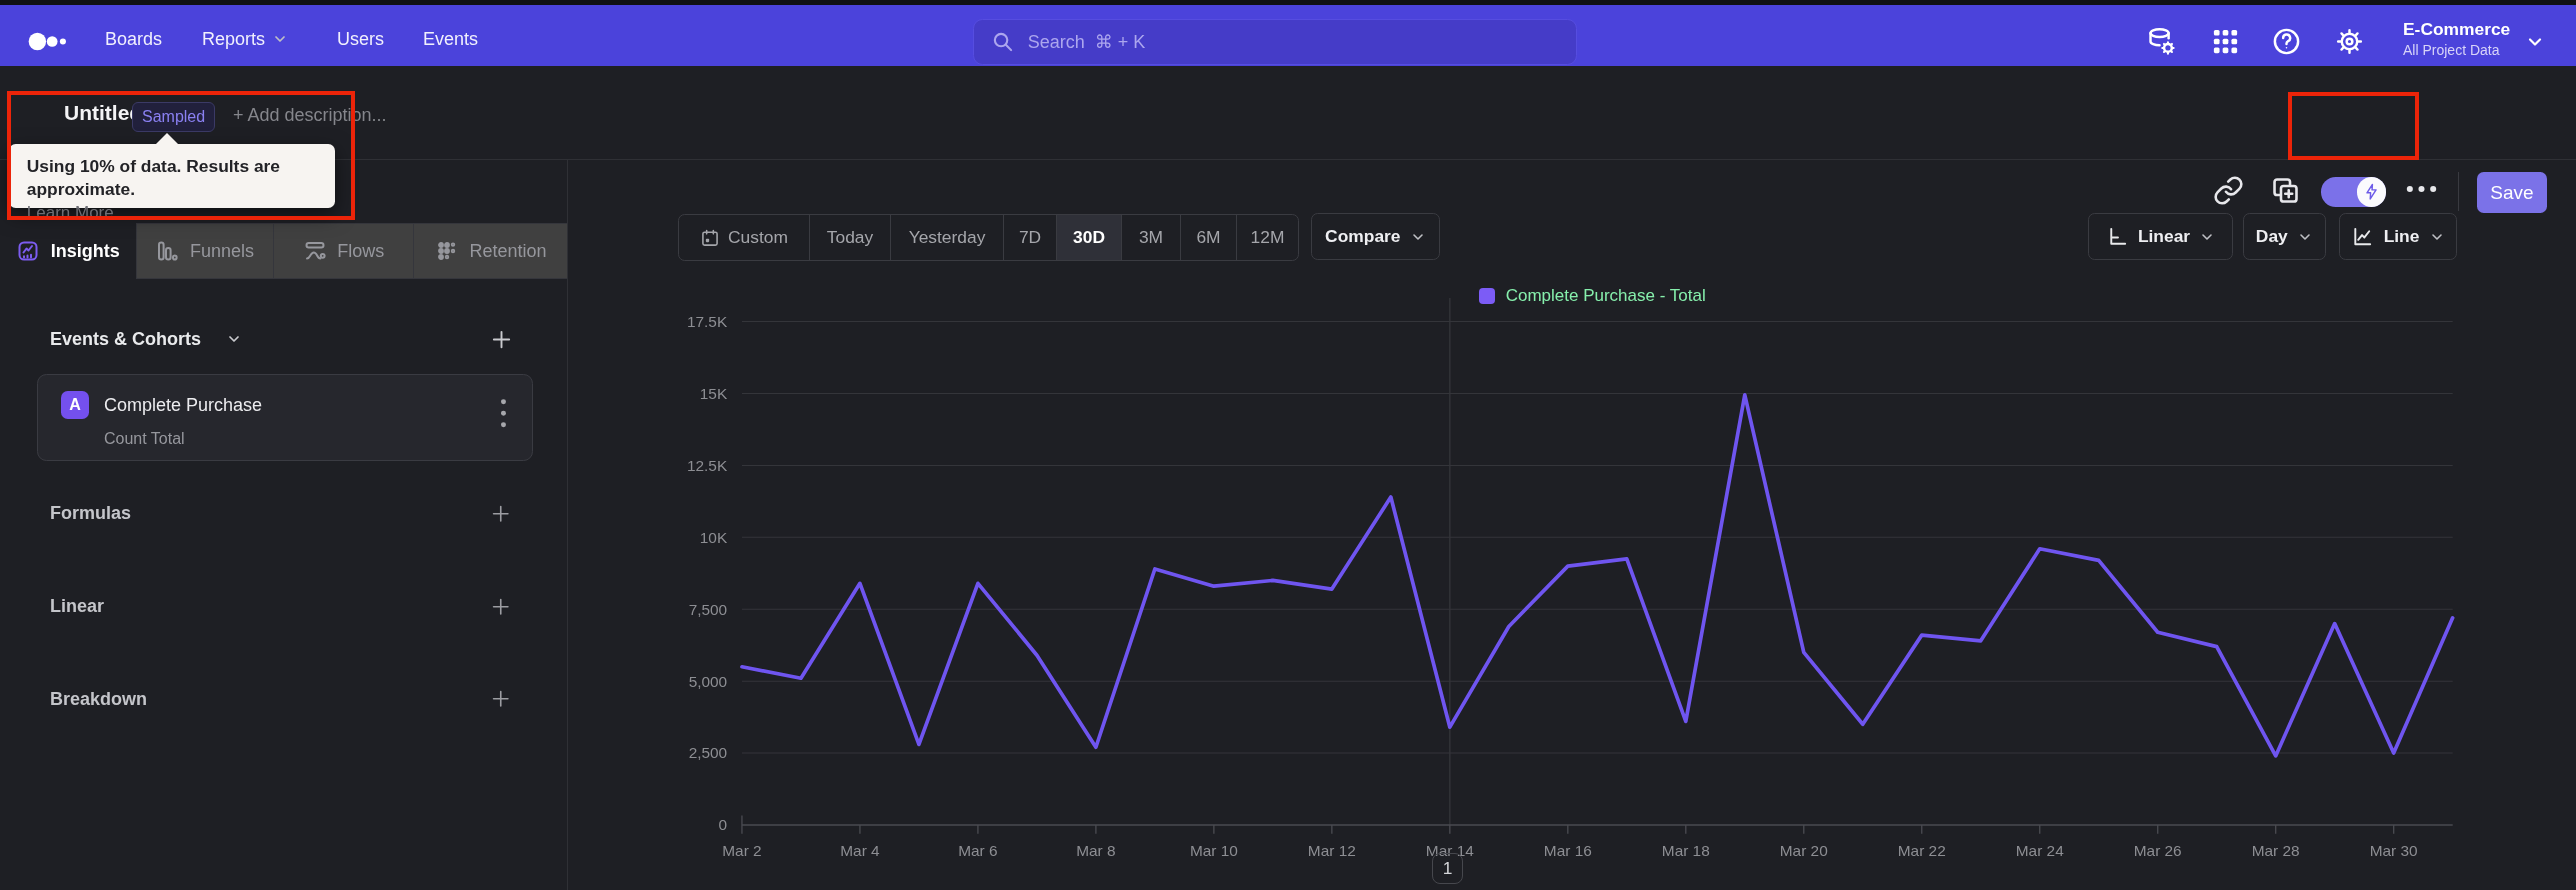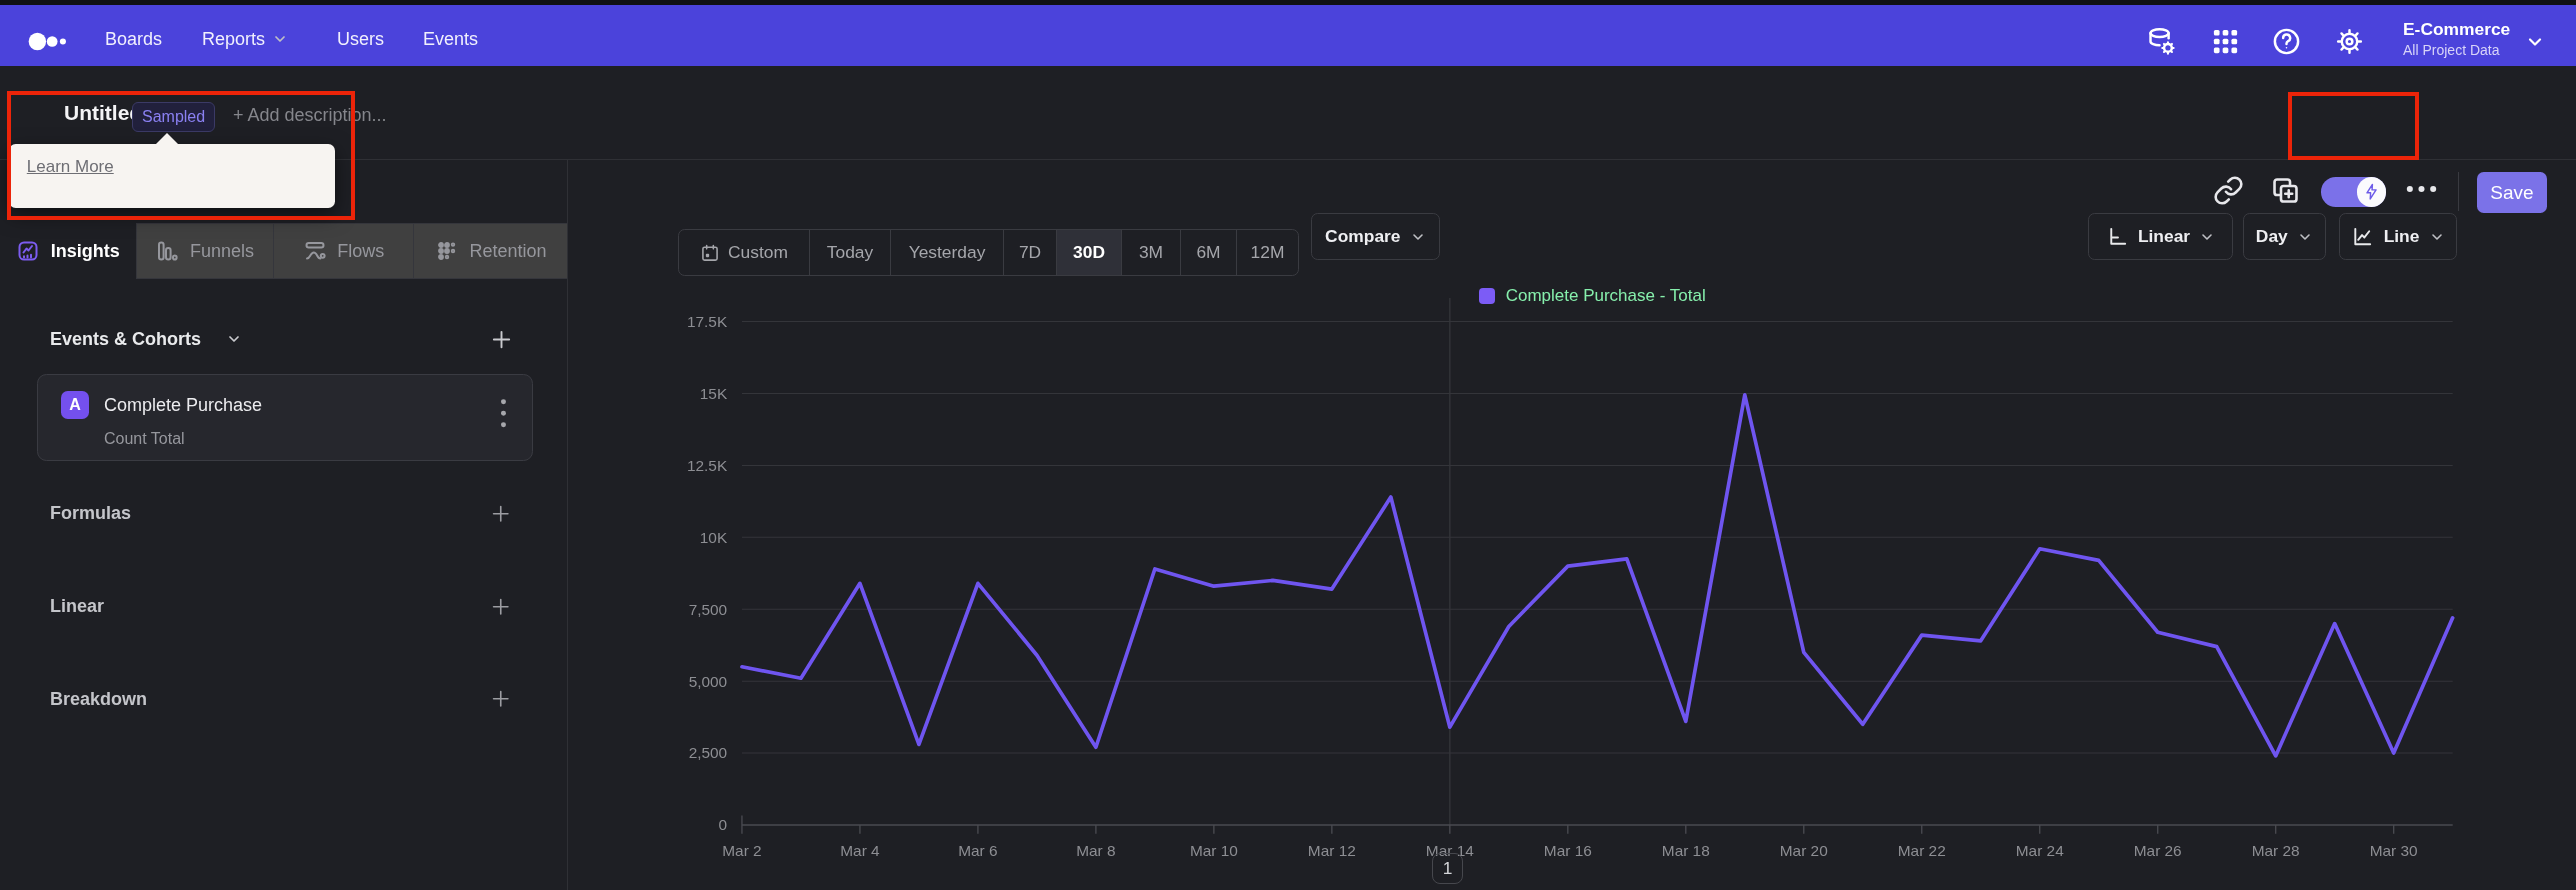--- a/index.html
+++ b/index.html
@@ -72,21 +72,21 @@
          border:1.3px solid #3A3B42; border-radius:9.4px; cursor:pointer; }
   .abadge { position:absolute; left:23px; top:16px; width:28px; height:28px; background:#7450EE;
          border-radius:6.7px; display:flex; align-items:center; justify-content:center;
          font-size:16px; font-weight:700; color:#fff; }
   .ev-name { position:absolute; left:66px; top:20px; font-size:18px; color:#ECECEF; }
   .ev-metric { position:absolute; left:66px; top:55px; font-size:16px; color:#96979D; }
   .kebab { position:absolute; right:17.4px; top:19px; width:23px; height:27px; color:#A6A7AC; cursor:pointer; }
   .qb-section { position:absolute; left:50px; height:35px; display:flex; align-items:center;
          font-size:18px; font-weight:600; color:#C4C5CA; }
   
-  .seg-control { position:absolute; left:678px; top:229px; height:47px; display:flex;
+  .seg-control { position:absolute; left:678px; top:214px; height:47px; display:flex;
          border:1.3px solid #3A3B41; border-radius:6.7px; overflow:hidden; }
   .seg { display:flex; align-items:center; justify-content:center; gap:8px; font-size:17.4px;
          color:#A5A6AB; cursor:pointer; }
   .seg + .seg { border-left:1.3px solid #3A3B41; }
   .seg.active { background:#2F3038; color:#FFFFFF; font-weight:700; }
   .dropbtn { position:absolute; top:213px; height:47px; border:1.3px solid #3A3B41; border-radius:6.7px;
          display:flex; align-items:center; justify-content:center; gap:9.4px; font-size:17.4px;
          color:#EFEFF2; font-weight:600; cursor:pointer; background:transparent; }
   .chev { width:16px; height:16px; color:#BFC0C5; }
   .dicon { width:23px; height:23px; color:#E9EAEC; }
@@ -127,20 +127,27 @@
           <path d="M6 9l6 6 6-6"></path>
         </svg>
     </div>
     <div class="navitem" style="left:337px">
       <span>Users</span>
     </div>
     <div class="navitem" style="left:423px">
       <span>Events</span>
     </div>
 
+    <div class="searchbar">
+      <svg width="23" height="23" viewBox="0 0 24 24" fill="none" stroke="#ACA6EE" stroke-width="2.2" stroke-linecap="round">
+        <circle cx="10.5" cy="10.5" r="6.5"></circle>
+          <path d="M15.5 15.5L21 21"></path>
+      </svg>
+      <span class="ph">Search  ⌘ + K</span>
+    </div>
 
     <div class="topicon" style="left:2146px">
       <svg viewBox="0 0 24 24" fill="none" stroke="currentColor" stroke-width="1.9" stroke-linecap="round">
         <ellipse cx="10.5" cy="5.5" rx="7" ry="3"></ellipse>
         <path d="M3.5 5.5v6.5c0 1.6 3.1 2.9 7 2.9"></path>
         <path d="M17.5 5.5v4"></path>
         <circle cx="17" cy="17" r="3"></circle>
         <path d="M17 12.6v1.4M17 20v1.4M12.6 17H14M20 17h1.4M13.9 13.9l1 1M19.1 19.1l1 1M20.1 13.9l-1 1M14.9 19.1l-1 1" stroke-width="1.6"></path>
       </svg>
     </div>
@@ -216,20 +223,21 @@
           <circle cx="15" cy="12" r="2.6"></circle>
           <circle cx="25" cy="12" r="2.6"></circle>
       </svg>
     </div>
     <div class="hdivider"></div>
     <button class="savebtn">Save</button>
   </div>
 
   <div class="tooltip">
     <div class="arrow"></div>
+    <div class="tmsg">Using 10% of data. Results are approximate.</div>
     <span class="tlink">Learn More</span>
   </div>
 
   <div class="annot" style="left:6.7px; top:91px; width:348px; height:129px;"></div>
   <div class="annot" style="left:2288px; top:92px; width:131px; height:68px;"></div>
 
   <div class="side-border"></div>
 
   <div class="tabbar">
     <div class="tab active" style="width:136px">

